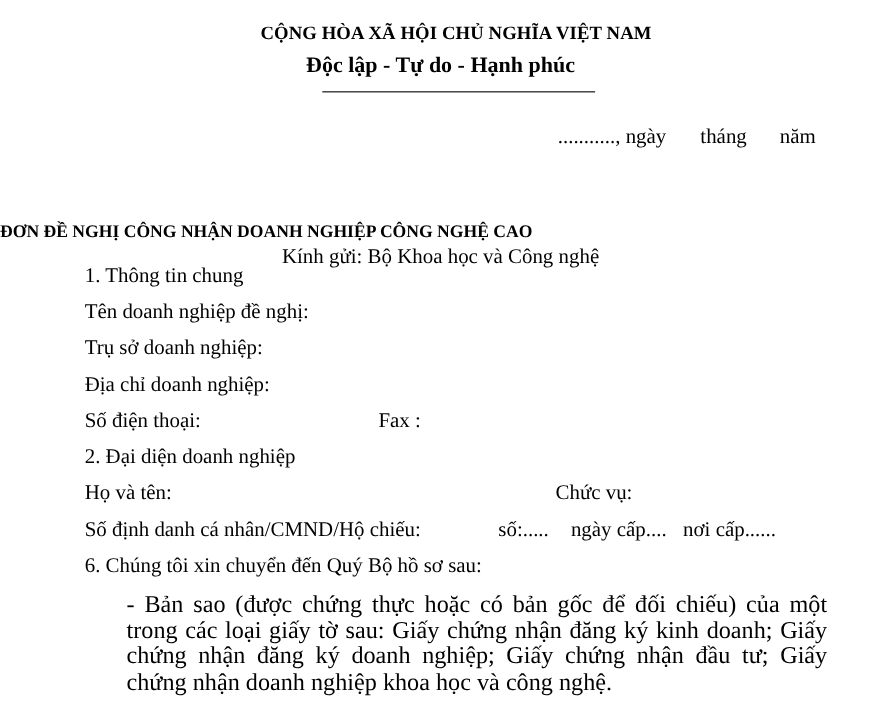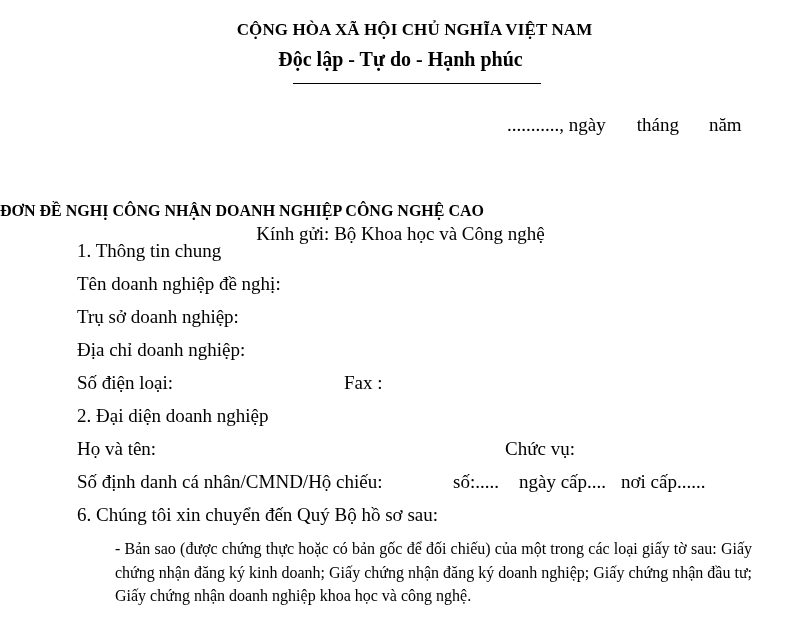--- a/index.html
+++ b/index.html
@@ -40,21 +40,21 @@
       top: 206px; left: 0; width: 801px; text-align: center;
       font-size: 19px;
       margin-top: 17px;
     }
     .line {
       left: 77px; font-size: 19px;
     }
     .para {
       position: absolute;
       left: 115px; top: 537px; width: 637px;
-      font-size: 16px; line-height: 23.5px;
+      font-size: 22px; line-height: 23.5px;
       text-align: justify;
       text-align-last: left;
     }
   </style>
 </head>
 <body>
 
 <div class="abs nation">CỘNG HÒA XÃ HỘI CHỦ NGHĨA VIỆT NAM</div>
 <div class="abs motto">Độc lập - Tự do - Hạnh phúc</div>
 <div class="abs rule"></div>
@@ -63,21 +63,21 @@
   <span>..........., ngày</span><span style="width:31px"></span><span>tháng</span><span style="width:30px"></span><span>năm</span>
 </div>
 
 <div class="abs title">ĐƠN ĐỀ NGHỊ CÔNG NHẬN DOANH NGHIỆP CÔNG NGHỆ CAO</div>
 <div class="abs recipient">Kính gửi: Bộ Khoa học và Công nghệ</div>
 
 <div class="abs line" style="top:240px">1. Thông tin chung</div>
 <div class="abs line" style="top:273px">Tên doanh nghiệp đề nghị:</div>
 <div class="abs line" style="top:306px">Trụ sở doanh nghiệp:</div>
 <div class="abs line" style="top:339px">Địa chỉ doanh nghiệp:</div>
-<div class="abs line" style="top:372px">Số điện loại:</div>
+<div class="abs line" style="top:372px">Số điện thoại:</div>
 <div class="abs line" style="top:372px; left:344px">Fax :</div>
 
 <div class="abs line" style="top:405px">2. Đại diện doanh nghiệp</div>
 <div class="abs line" style="top:438px">Họ và tên:</div>
 <div class="abs line" style="top:438px; left:505px">Chức vụ:</div>
 <div class="abs line" style="top:471px">Số định danh cá nhân/CMND/Hộ chiếu:</div>
 <div class="abs line" style="top:471px; left:453px">số:.....</div>
 <div class="abs line" style="top:471px; left:519px">ngày cấp....</div>
 <div class="abs line" style="top:471px; left:621px">nơi cấp......</div>
 

